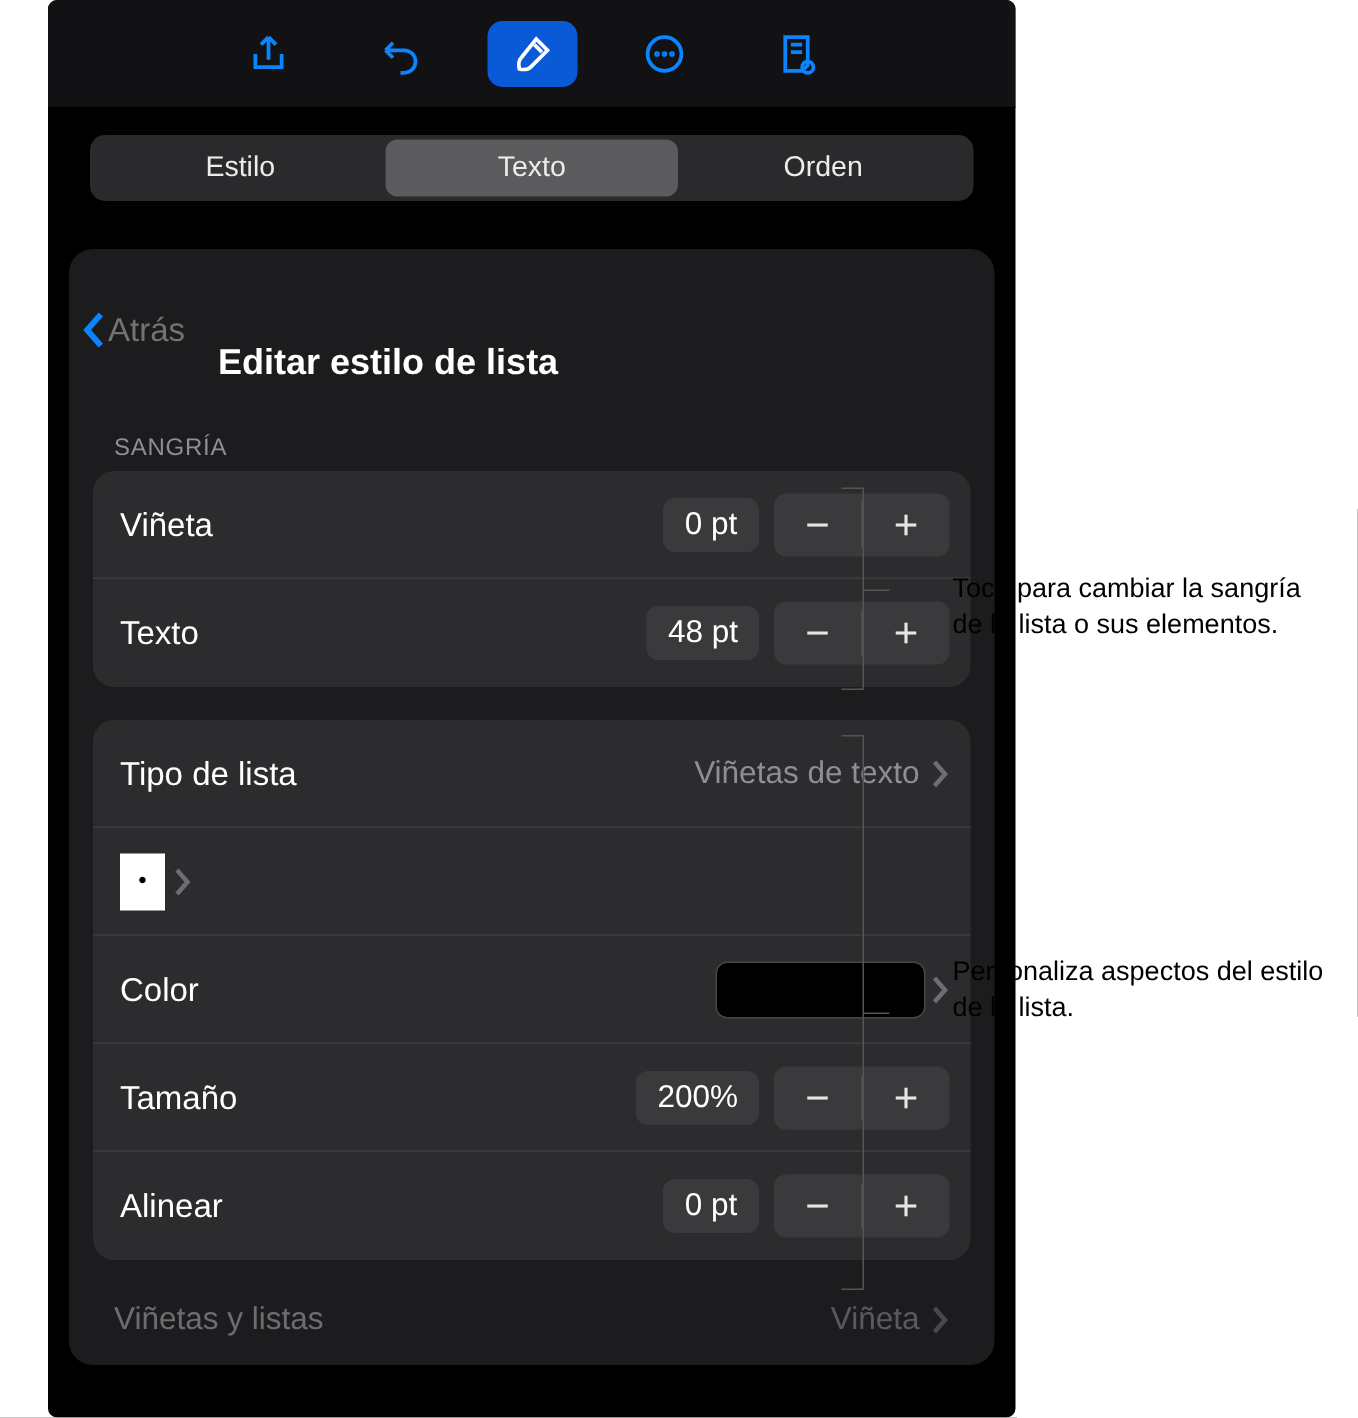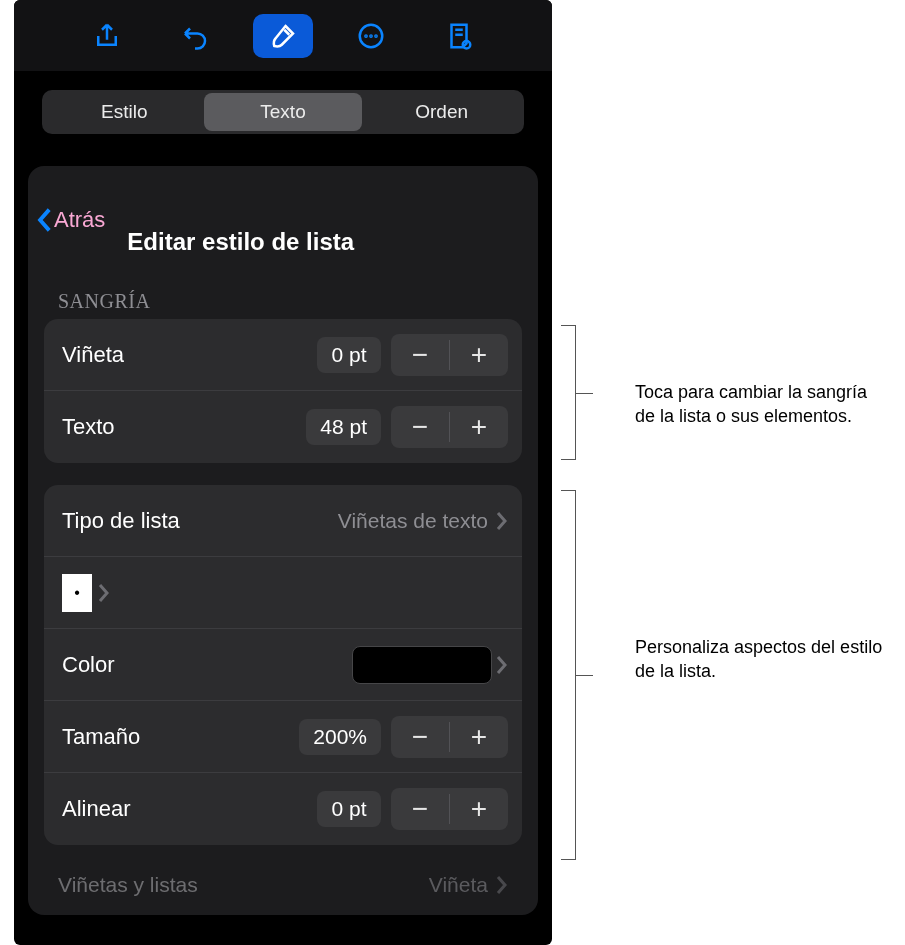--- a/index.html
+++ b/index.html
@@ -10,23 +10,23 @@
     font-family: -apple-system, "Helvetica Neue", Arial, sans-serif;
     overflow: hidden;
   }
   .stage {
     position: relative;
     width: 905px;
     height: 945px;
   }
   .device {
     position: absolute;
-    left: 14px;
+    left: 32px;
     top: 0;
-    width: 538px;
+    width: 645px;
     height: 945px;
     background: #000;
     border-radius: 6px;
     overflow: hidden;
     color: #fff;
   }
 
   
   .toolbar {
     height: 72px;
@@ -72,39 +72,38 @@
     padding-top: 18px;
     position:relative;
   }
   .nav {
     display:flex; align-items:center;
     padding: 0 14px 18px 8px;
     gap:4px;
   }
   .back {
     display:flex; align-items:center; gap:2px;
-    color:#f9a8d4; font-size:22px;
+    color:#737373; font-size:22px;
   }
   .back svg { width:16px; height:26px; stroke:#0a84ff; stroke-width:3; fill:none; }
   .panel-title {
     flex:1;
     text-align:left;
     padding-left:18px;
     font-size:24px;
     font-weight:600;
     color:#fff;
     margin-top:44px;
   }
 
   .section-header {
-    font-size:20px;
+    font-size:16px;
     color:#8e8e93;
     letter-spacing:0.5px;
     padding: 16px 30px 6px;
-    font-family: Liberation Serif, serif;
   }
 
   .group {
     background:#2c2c2e;
     border-radius:14px;
     margin:0 16px;
     overflow:hidden;
   }
   .group + .group { margin-top:22px; }
 

